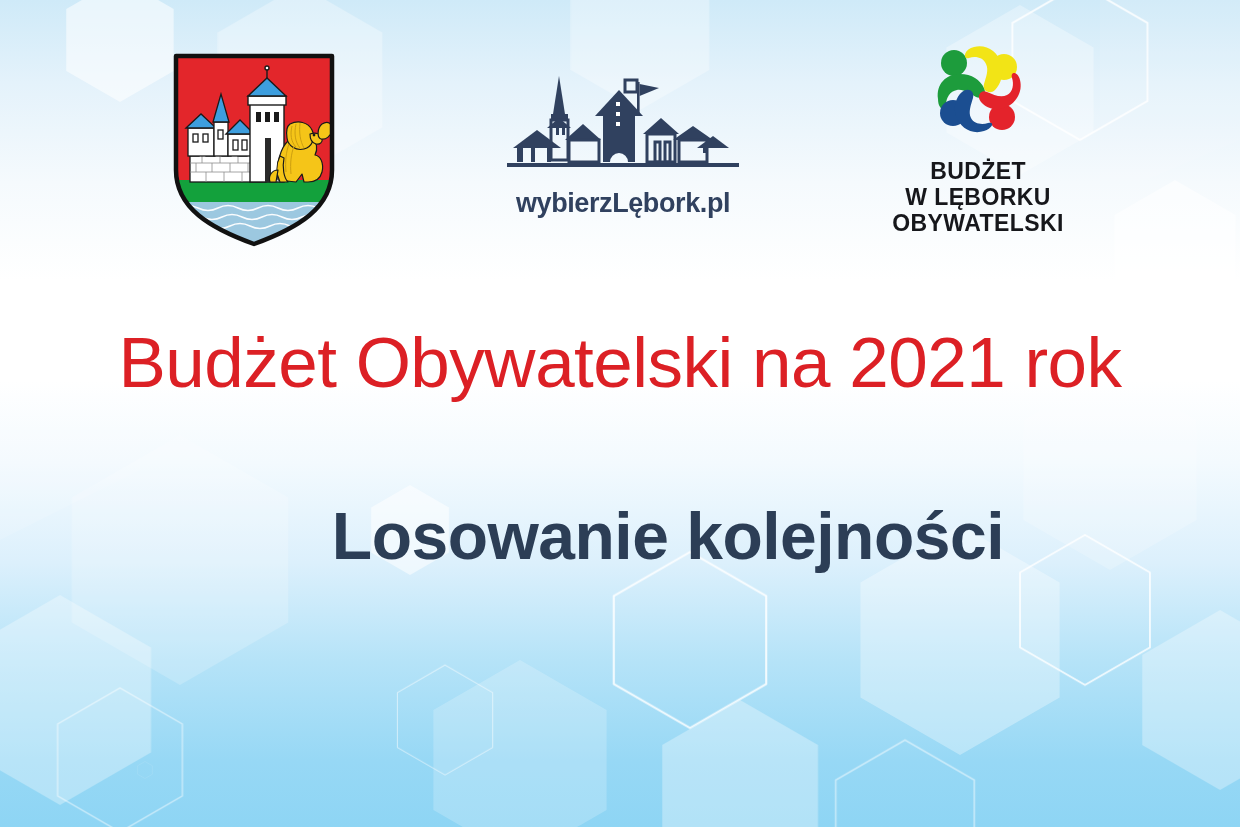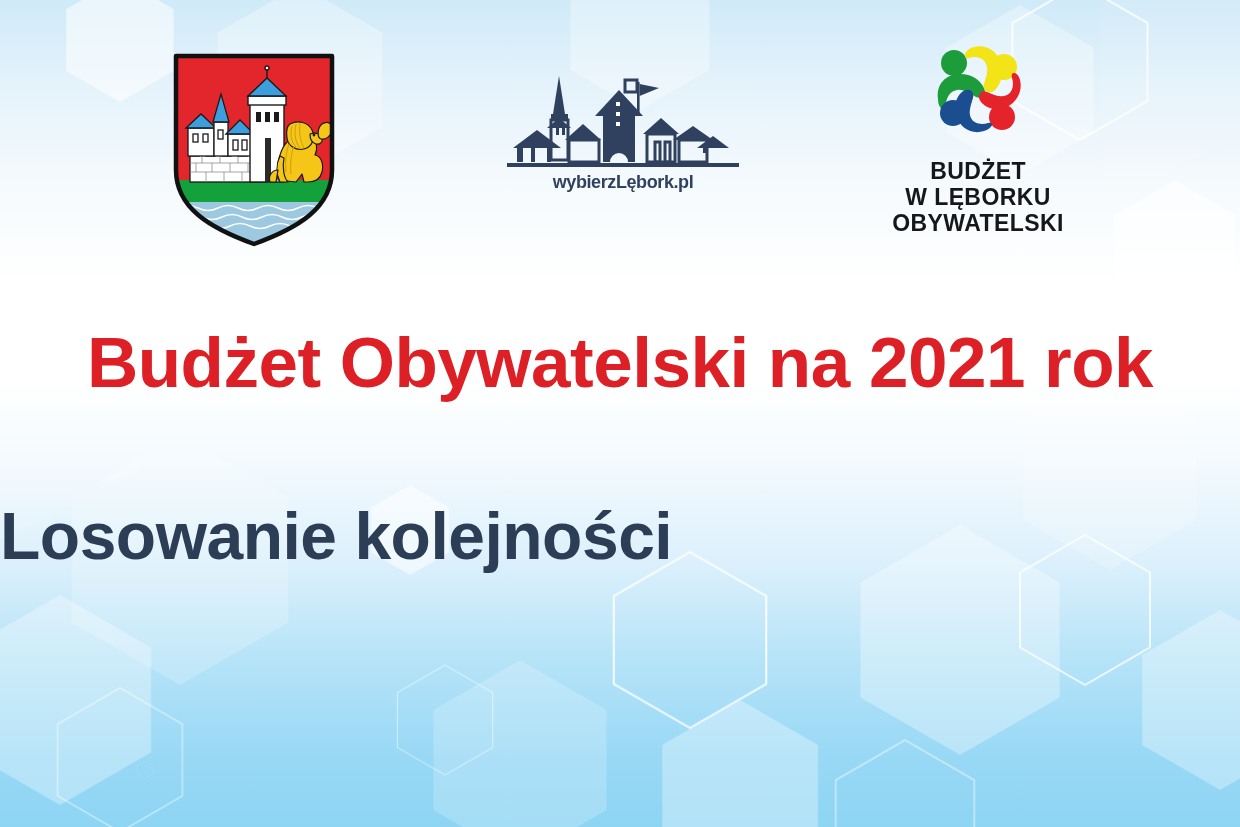--- a/index.html
+++ b/index.html
@@ -57,22 +57,22 @@
 
   .wybierz {
     position: absolute;
     left: 498px;
     top: 68px;
     width: 250px;
     text-align: center;
   }
   .wybierz .sky { width: 232px; height: 104px; margin: 0 auto; display:block; }
   .wybierz .wordmark {
-    margin-top: 0;
-    font-size: 18px;
+    margin-top: 16px;
+    font-size: 27px;
     font-weight: bold;
     color: #30415f;
     letter-spacing: -0.4px;
     white-space: nowrap;
   }
 
   .bo-logo {
     position: absolute;
     left: 868px;
     top: 26px;
@@ -92,31 +92,31 @@
 
   
   .headline {
     position: absolute;
     left: 0;
     top: 327px;
     width: 1240px;
     text-align: center;
     color: #dc2025;
     font-size: 71px;
-    font-weight: bold;
+    font-weight: normal;
     letter-spacing: -0.5px;
     line-height: 1;
     white-space: nowrap;
   }
   .subhead {
     position: absolute;
     left: 0;
     top: 492px;
     width: 1004px;
-    text-align: left;
+    text-align: right;
     color: #2c3e56;
     font-size: 66px;
     font-weight: bold;
     line-height: 1.36;
     letter-spacing: -0.5px;
   }
   .subhead div { white-space: nowrap; }
 </style>
 </head>
 <body>

